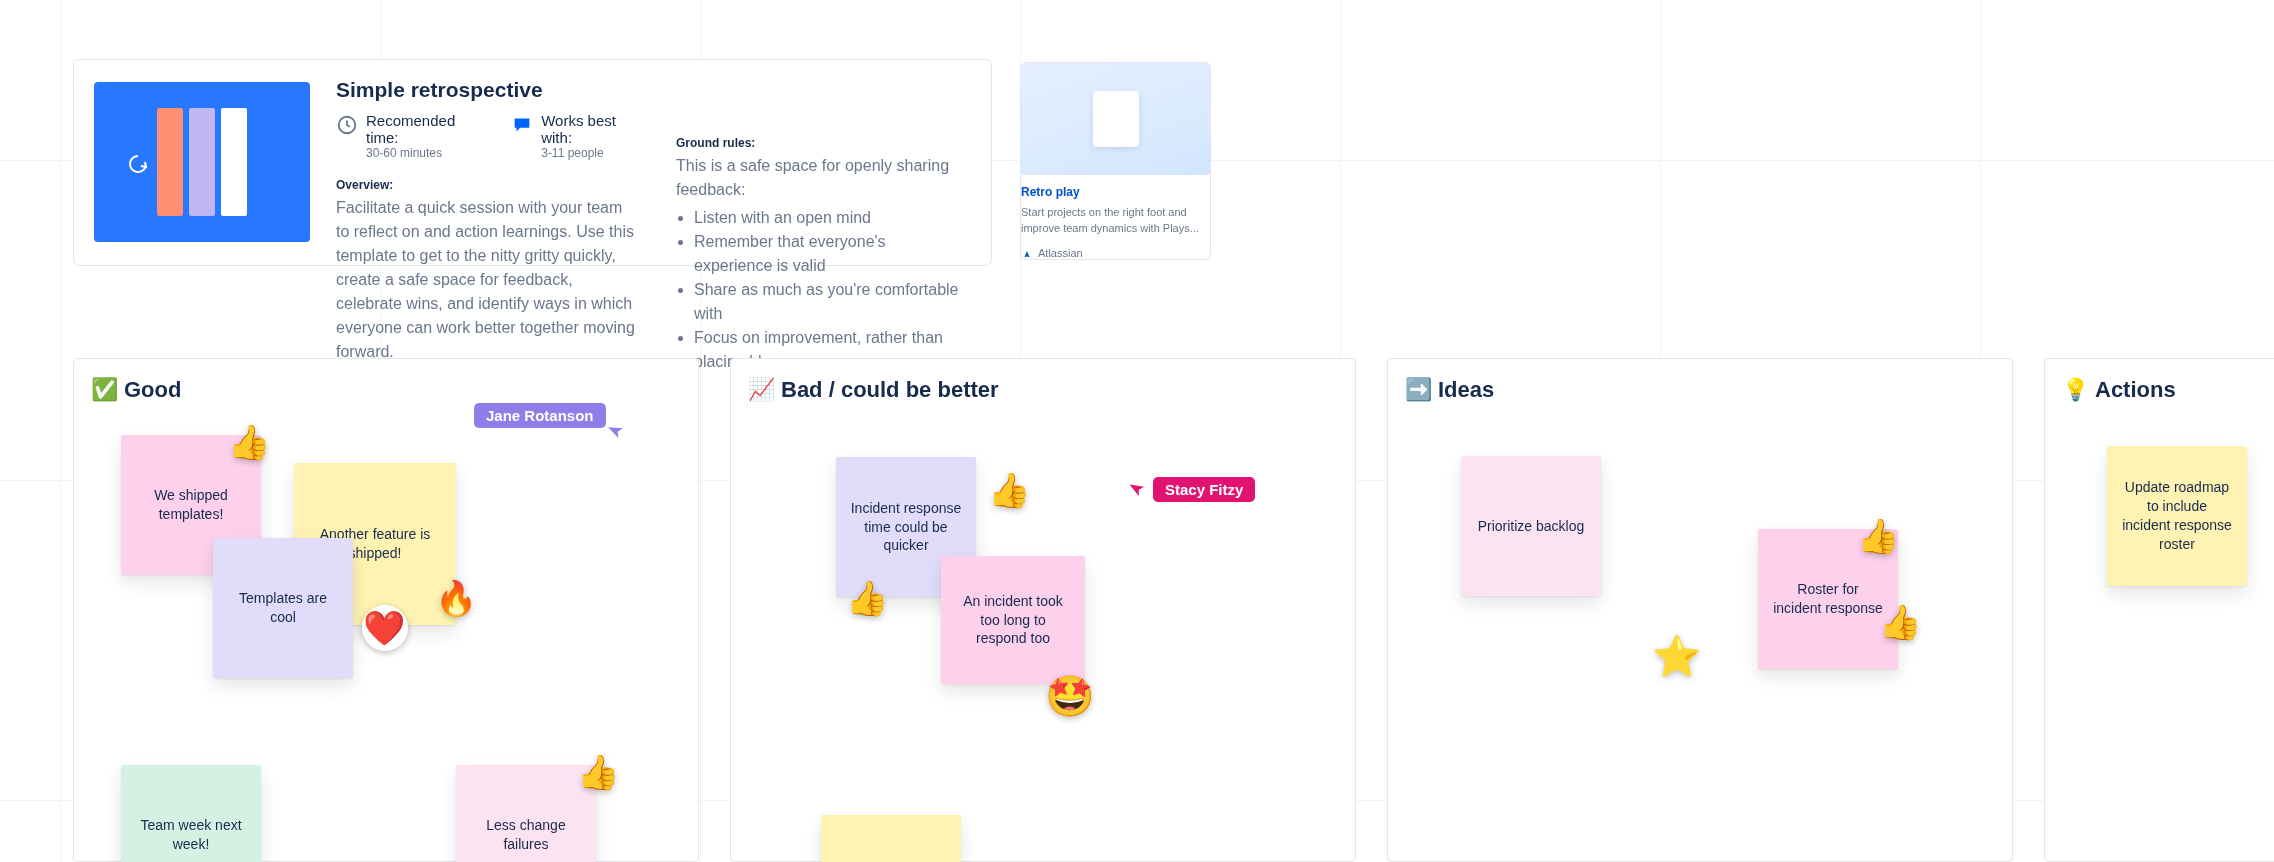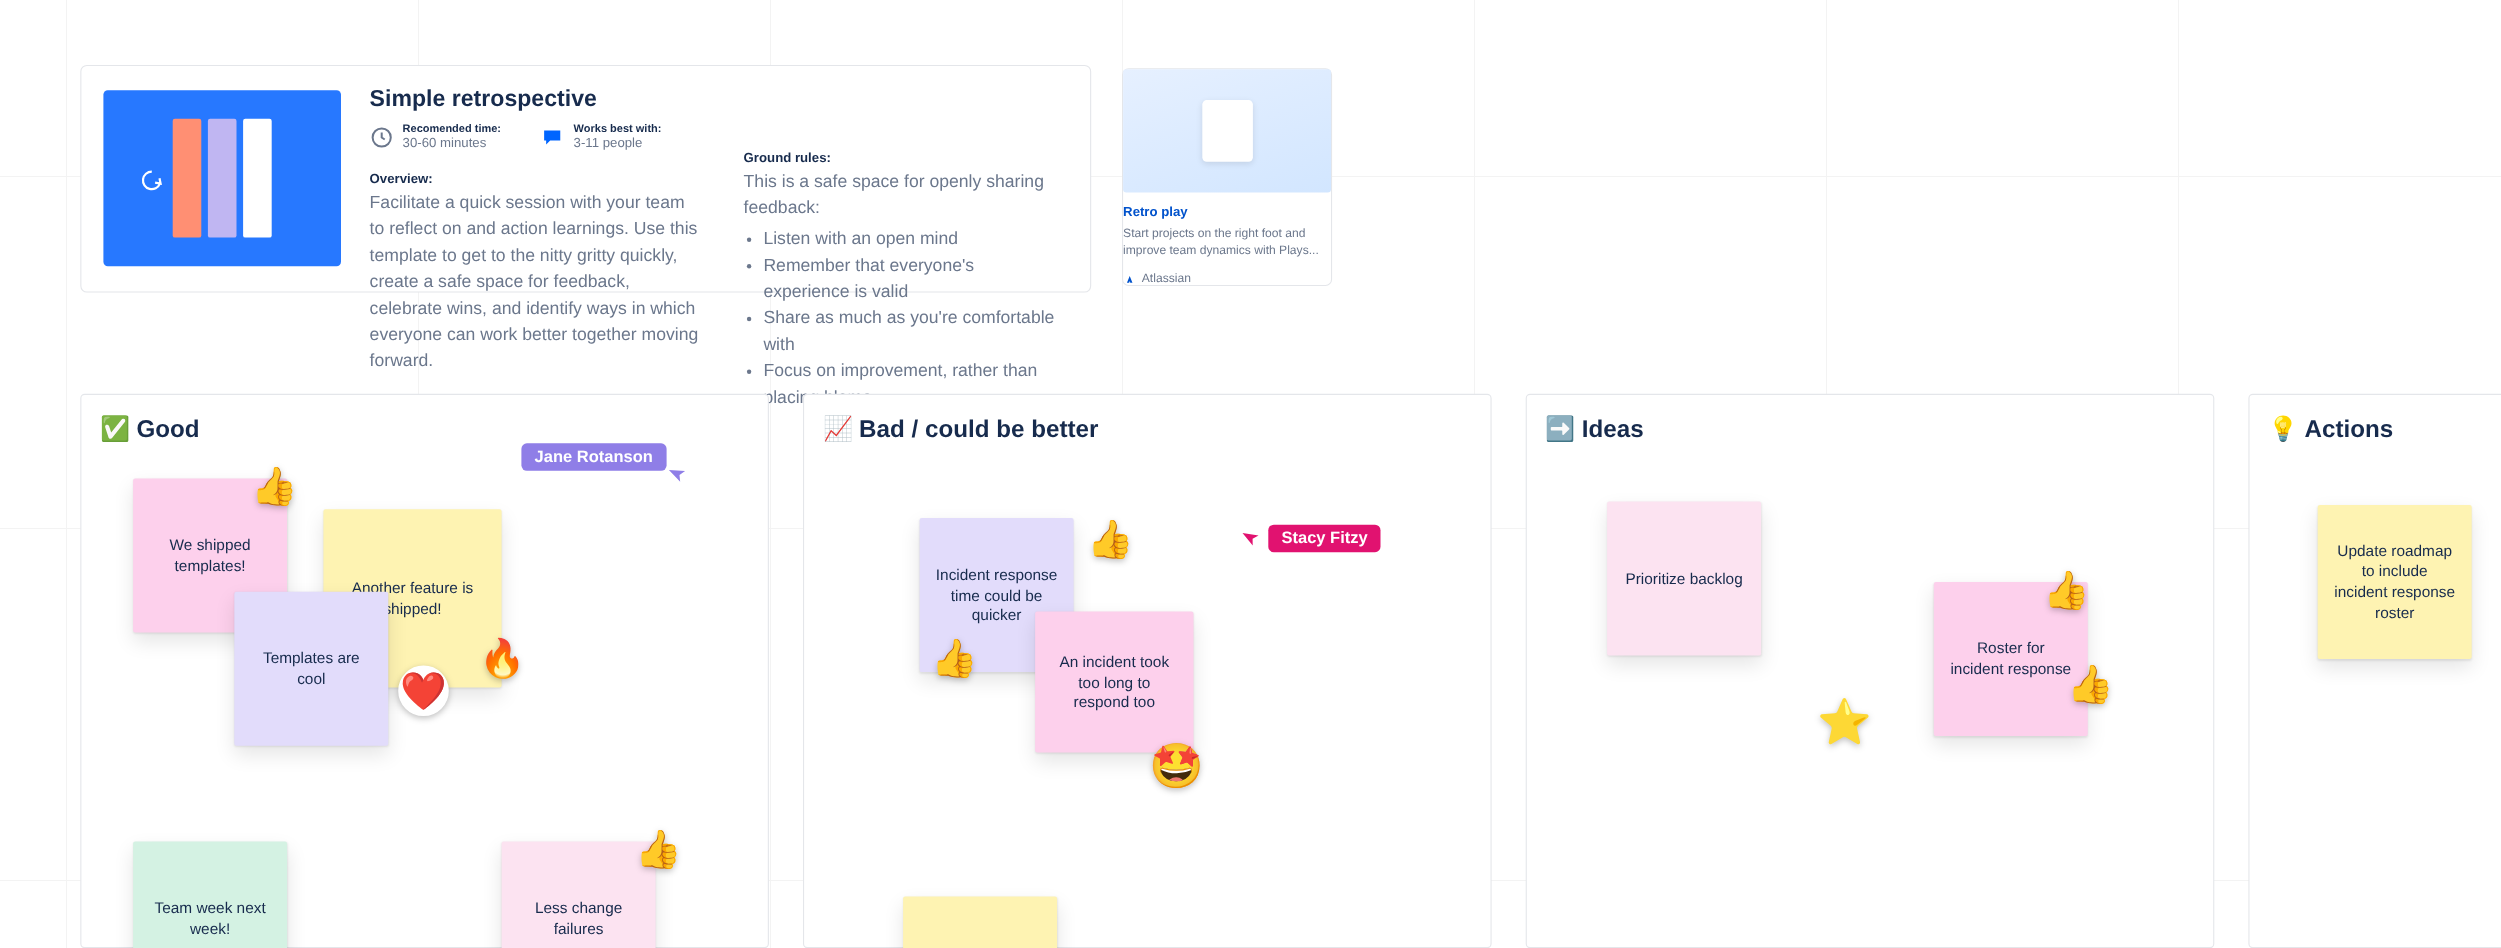--- a/index.html
+++ b/index.html
@@ -60,21 +60,21 @@
     color:#172b4d;
     margin:0 0 10px 0;
   }
   .meta-row {
     display:flex; gap:36px; margin-bottom:18px;
   }
   .meta-block { display:flex; gap:8px; align-items:flex-start; }
   .meta-icon {
     width:22px; height:22px; color:#6b778c; flex:none; margin-top:2px;
   }
-  .meta-label { font-size:10px; font-weight:700; color:#172b4d; }
+  .meta-label { font-size:15px; font-weight:400; color:#172b4d; }
   .meta-val { font-size:12px; color:#6b778c; }
   .subhead {
     font-size:12px; font-weight:600; color:#172b4d; margin-bottom:4px;
   }
   .para {
     font-size:16px; color:#6b778c; line-height:1.5;
   }
   .para ul { margin:4px 0 0 18px; padding:0; }
   .para li { color:#6b778c; }
 
@@ -282,21 +282,21 @@
       </svg>
     </div>
   </div>
 
   <div class="col-frame col-bad">
     <h3 class="col-title">
       <span class="ico">📈</span>
       <span>Bad / could be better</span>
     </h3>
 
-    <div class="sticky purple sm" style="left:105px; top:112px;">
+    <div class="sticky purple sm" style="left:105px; top:98px;">
       <span>Incident response time could be quicker</span>
     </div>
     <div class="sticky pink" style="left:210px; top:197px;">
       <span>An incident took too long to respond too</span>
     </div>
     <div class="sticky yellow sm" style="left:90px; top:456px;"></div>
 
     <div class="react noborder" style="left:256px; top:108px;">👍</div>
     <div class="react noborder" style="left:114px; top:216px;">👍</div>
     <div class="react noborder" style="left:316px; top:314px; font-size:40px;">🤩</div>
@@ -326,18 +326,18 @@
     <div class="react noborder" style="left:490px; top:240px;">👍</div>
     <div class="react noborder" style="left:266px; top:274px; font-size:40px;">⭐</div>
   </div>
 
   <div class="col-frame col-act">
     <h3 class="col-title">
       <span class="ico">💡</span>
       <span>Actions</span>
     </h3>
 
-    <div class="sticky yellow sm" style="left:62px; top:100px;">
+    <div class="sticky yellow sm" style="left:62px; top:87px;">
       <span>Update roadmap to include incident response roster</span>
     </div>
   </div>
 
 </div>
 
 </body></html>

